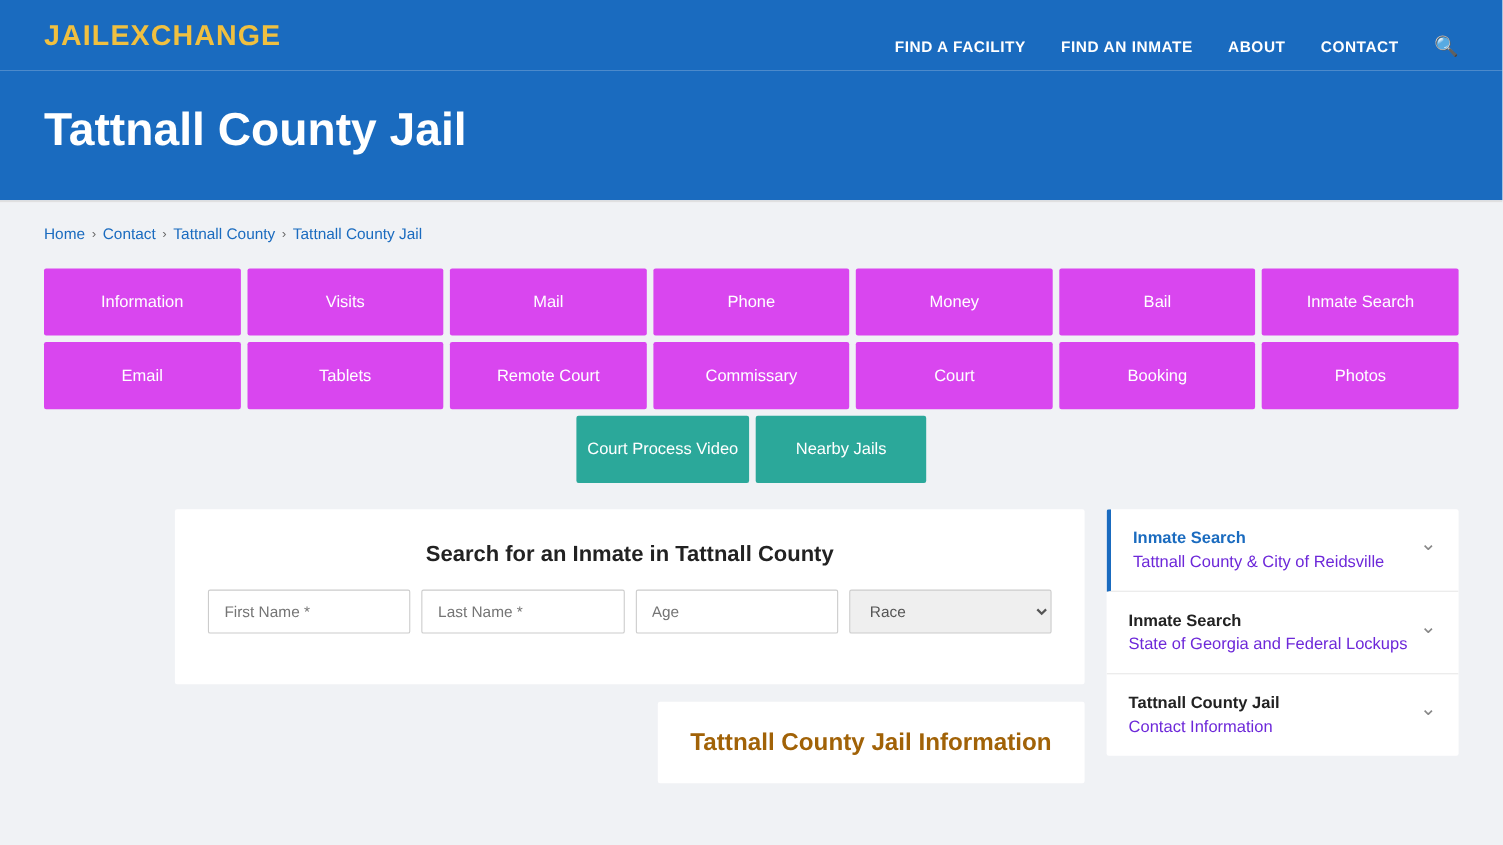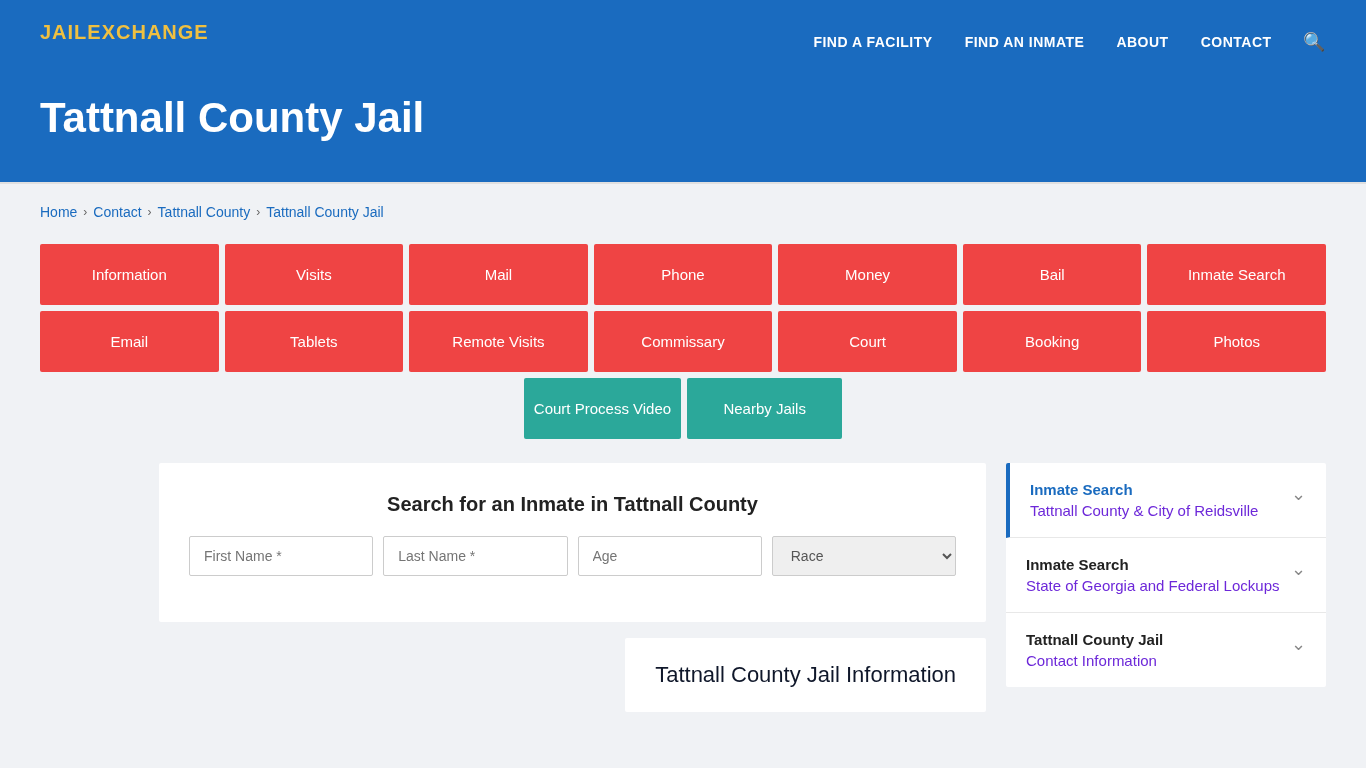--- a/index.html
+++ b/index.html
@@ -8,21 +8,21 @@
     
     .header {
       background: #1a6bbf;
       display: flex;
       align-items: center;
       justify-content: space-between;
       padding: 0 40px;
       height: 64px;
     }
     .logo {
-      font-size: 20px;
+      font-size: 26px;
       font-weight: 900;
       color: white;
       letter-spacing: 1px;
     }
     .logo span { color: #f0c040; }
     .nav {
       display: flex;
       align-items: center;
       gap: 32px;
       margin-top: 20px;
@@ -89,21 +89,21 @@
     .buttons-section {
       margin-bottom: 24px;
     }
     .buttons-row {
       display: flex;
       gap: 6px;
       margin-bottom: 6px;
       justify-content: center;
     }
     .btn-teal {
-      background: #ef4444;
+      background: #d946ef;
       color: white;
       border: none;
       padding: 22px 10px;
       font-size: 15px;
       font-weight: 500;
       cursor: pointer;
       flex: 1;
       min-width: 140px;
       max-width: 180px;
       text-align: center;
@@ -179,22 +179,22 @@
 
     
     .jail-info-section {
       background: white;
       padding: 24px 30px;
       margin-top: 0;
       border-radius: 2px;
     }
     .jail-info-section h2 {
       font-size: 22px;
-      font-weight: 400;
-      color: #0f172a;
+      font-weight: 700;
+      color: #a16207;
     }
 
     
     .sidebar {
       width: 320px;
       flex-shrink: 0;
     }
     .sidebar-card {
       background: white;
       border-radius: 2px;
@@ -273,21 +273,21 @@
       <button class="btn-teal">Visits</button>
       <button class="btn-teal">Mail</button>
       <button class="btn-teal">Phone</button>
       <button class="btn-teal">Money</button>
       <button class="btn-teal">Bail</button>
       <button class="btn-teal">Inmate Search</button>
     </div>
     <div class="buttons-row">
       <button class="btn-teal">Email</button>
       <button class="btn-teal">Tablets</button>
-      <button class="btn-teal">Remote Visits</button>
+      <button class="btn-teal">Remote Court</button>
       <button class="btn-teal">Commissary</button>
       <button class="btn-teal">Court</button>
       <button class="btn-teal">Booking</button>
       <button class="btn-teal">Photos</button>
     </div>
     <div class="buttons-row-3">
       <button class="btn-teal-sm">Court Process Video</button>
       <button class="btn-teal-sm">Nearby Jails</button>
     </div>
   </div>

